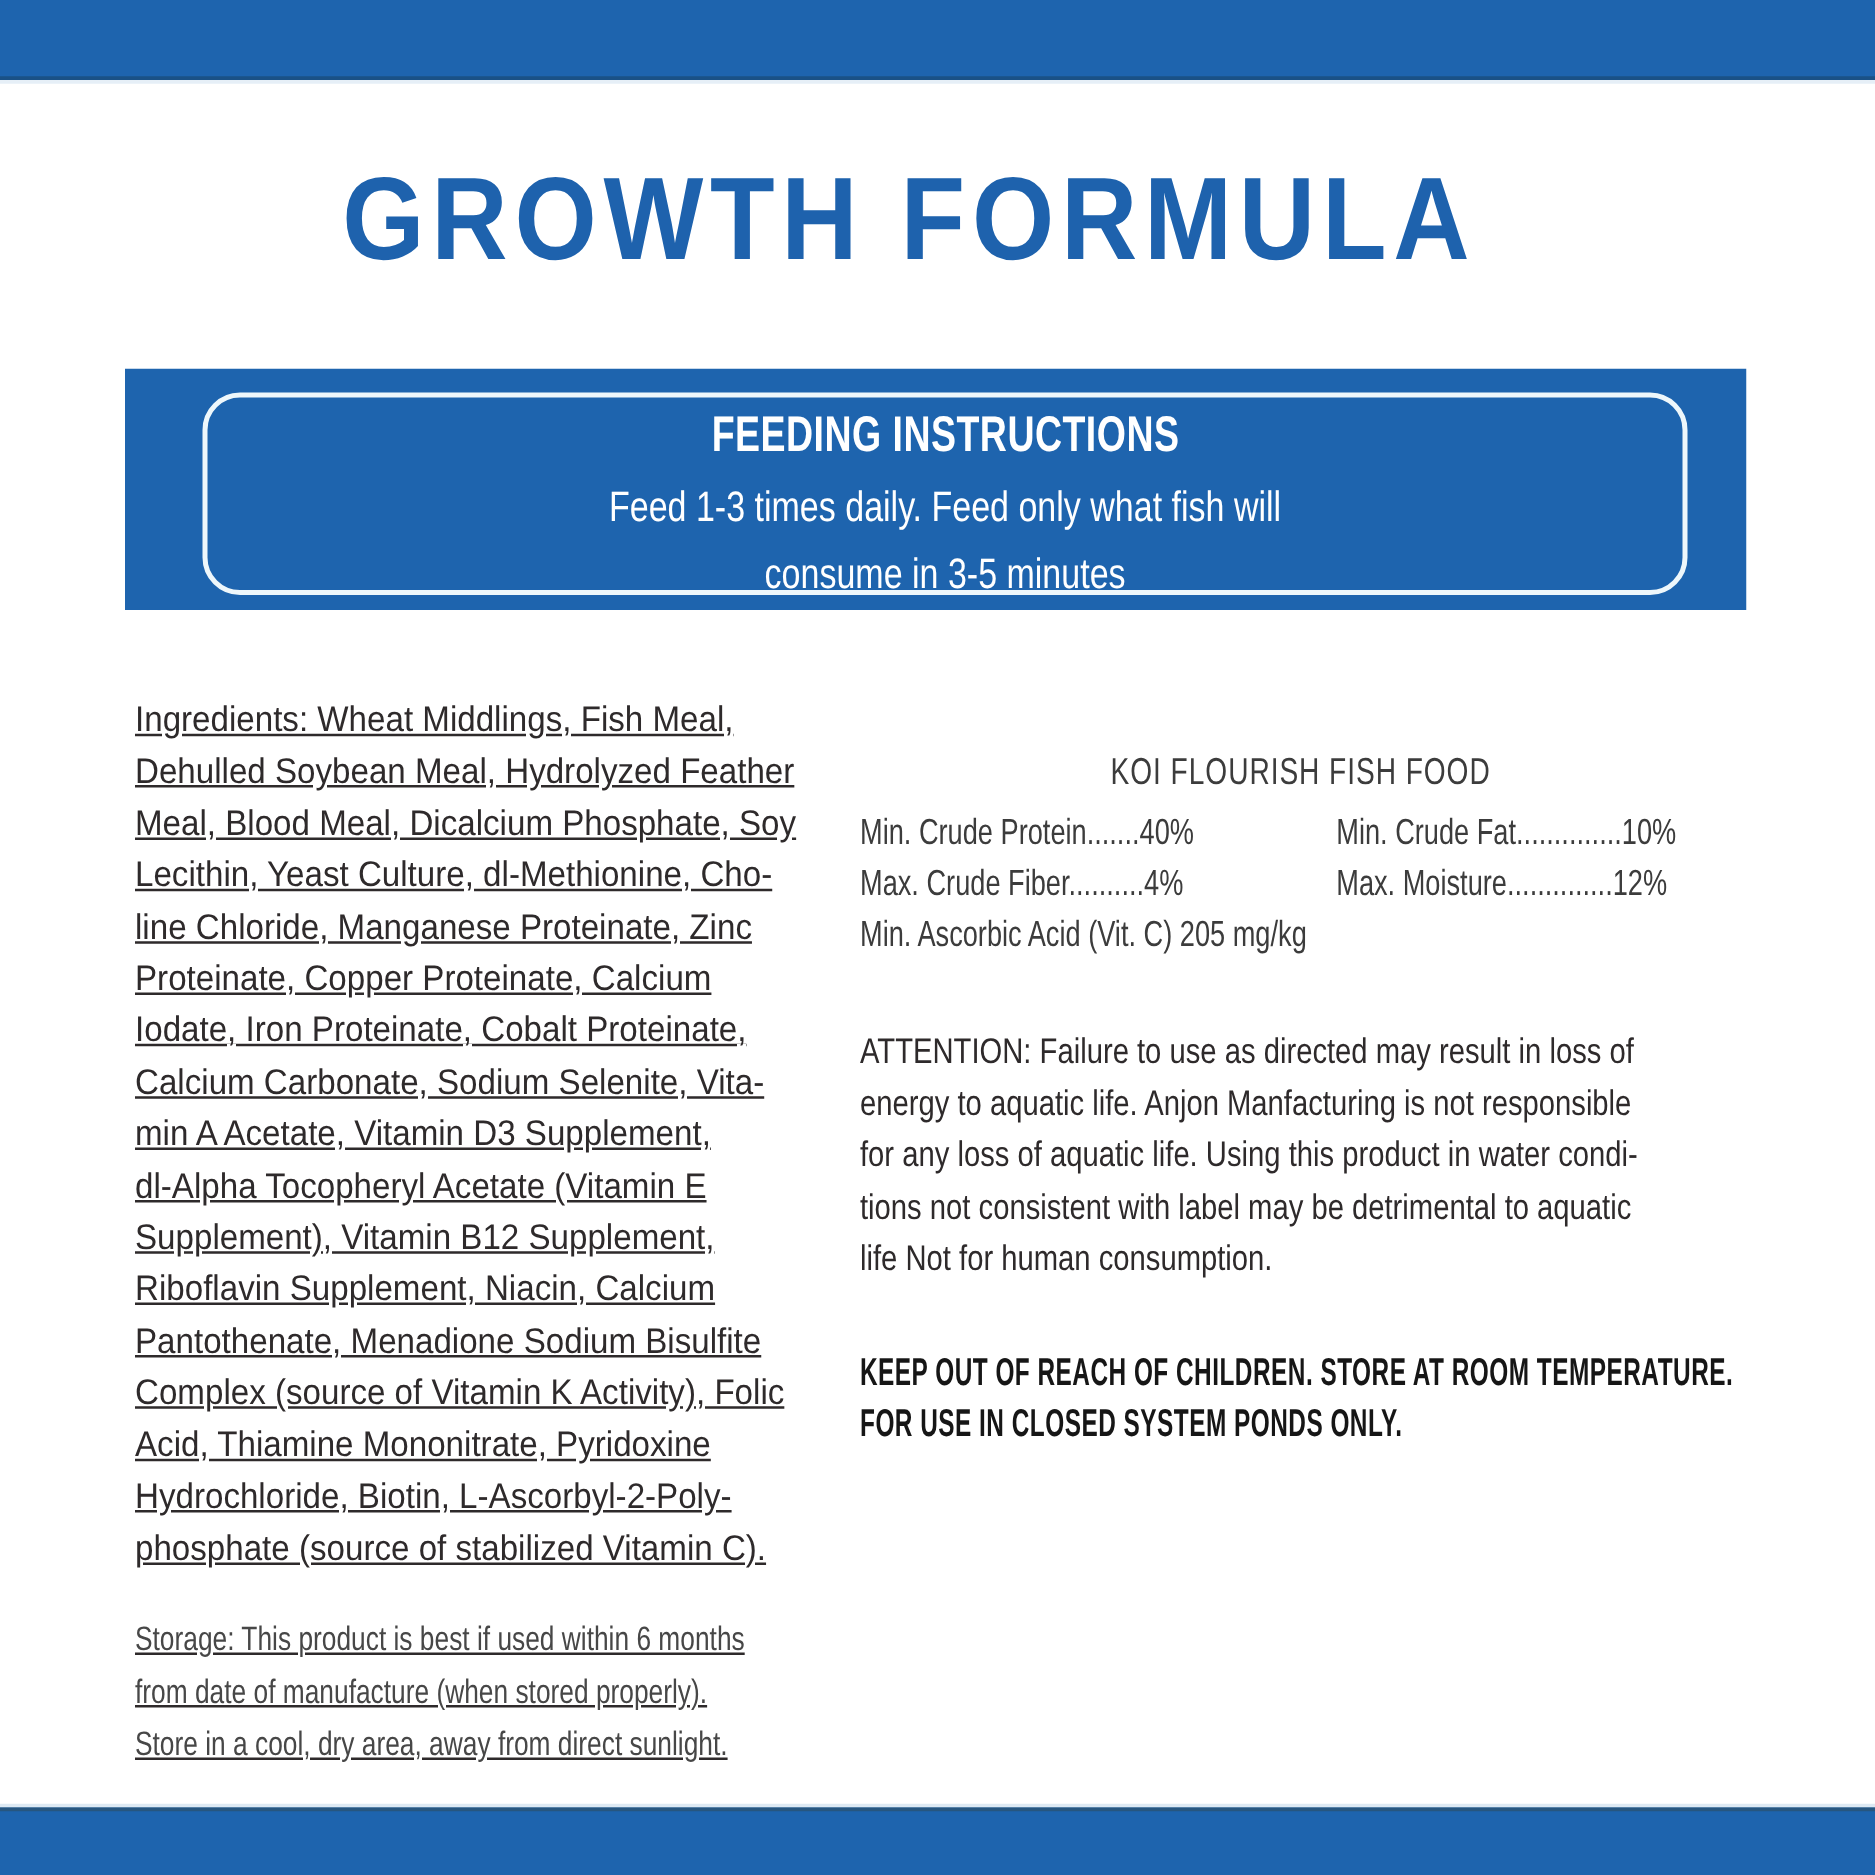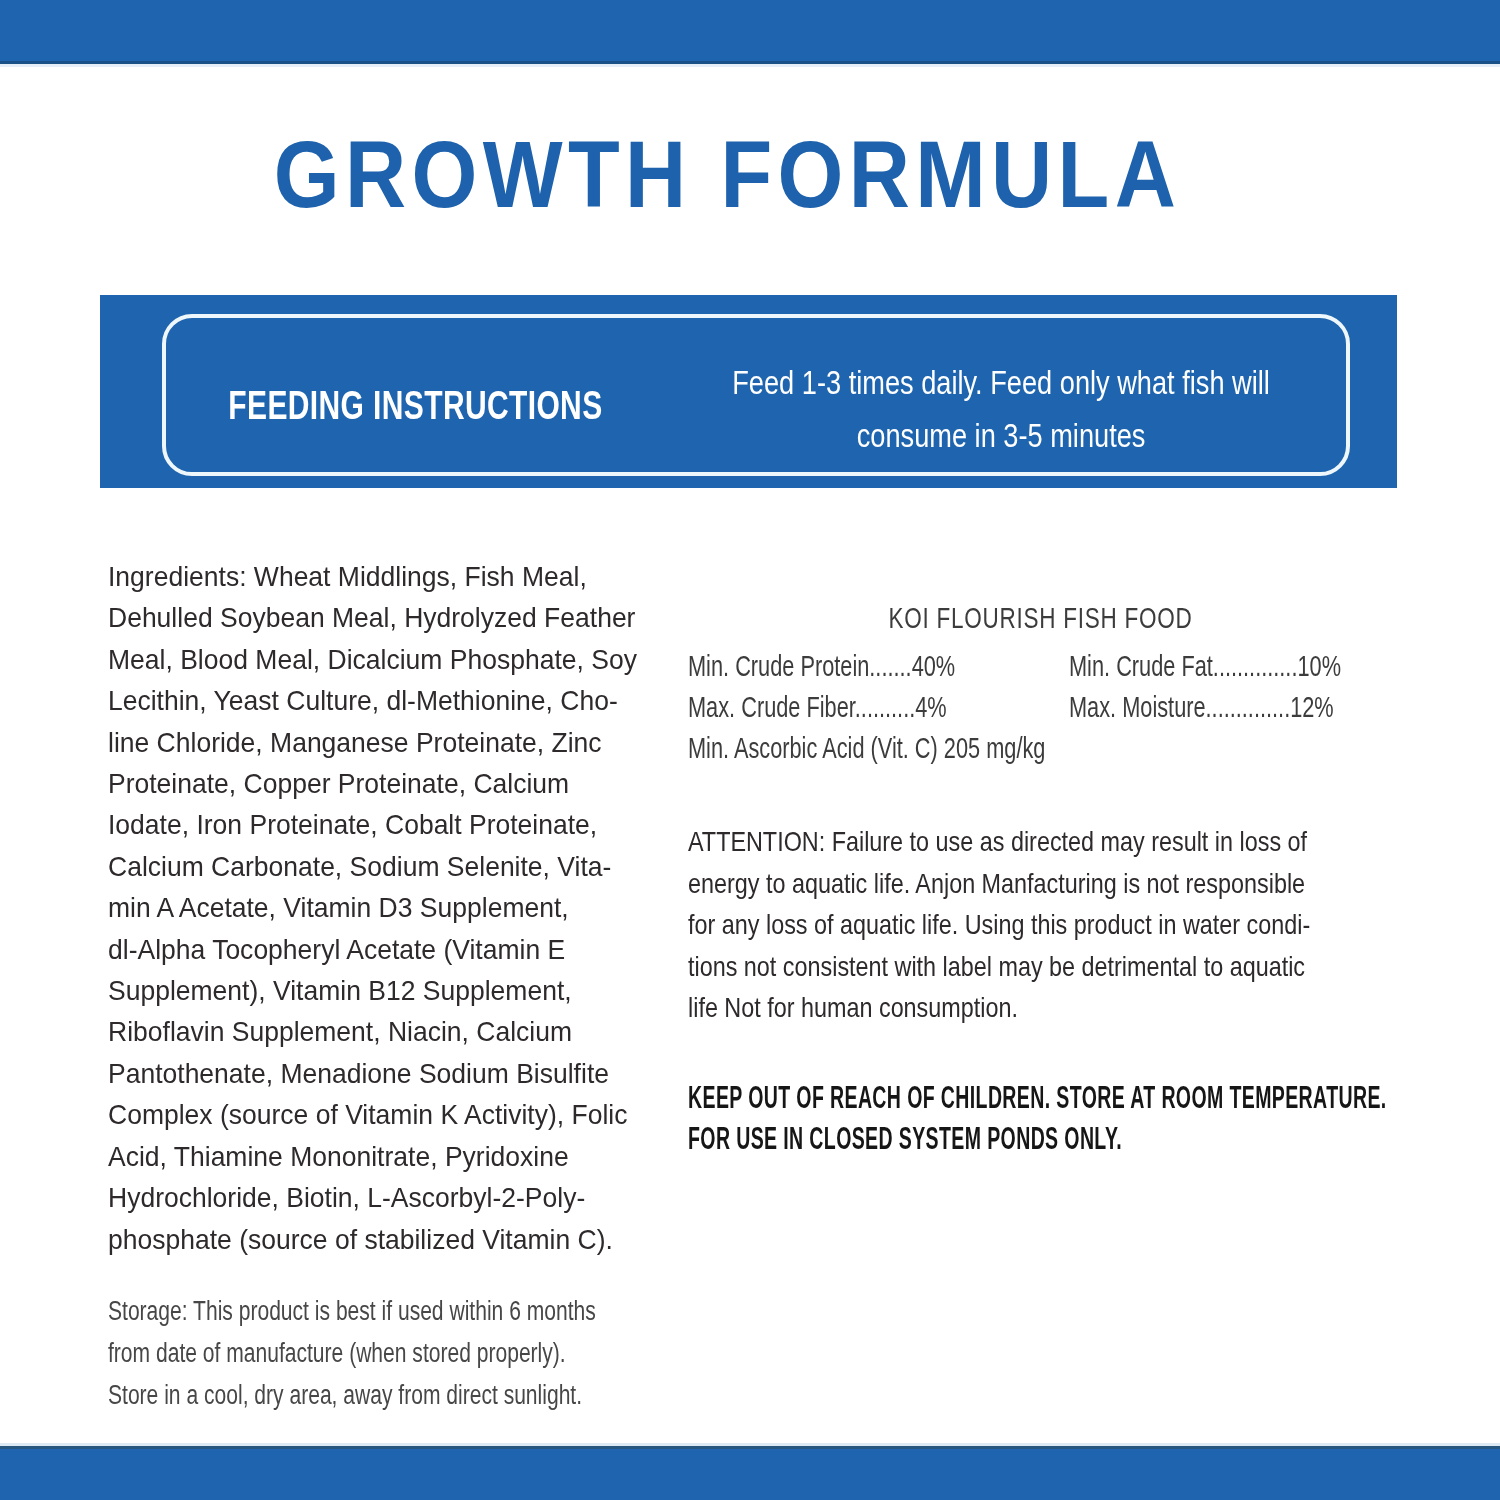--- a/index.html
+++ b/index.html
@@ -36,37 +36,37 @@
   }
 
   
   .feeding-panel {
     position: absolute; left: 100px; top: 295px; width: 1297px; height: 193px;
     background: #1e64ae;
   }
   .feeding-border {
     position: absolute; left: 62px; right: 47px; top: 19px; bottom: 12px;
     border: 4px solid #eef7fb; border-radius: 30px;
-    display: flex; flex-direction: row; align-items: center;
-    padding-top: 20px; box-sizing: border-box;
+    display: flex; flex-direction: column; align-items: center;
+    padding-top: 20px; box-sizing: border-box; justify-content: center;
   }
   .feeding-heading {
     font-size: 40px; font-weight: bold; color: #ffffff; letter-spacing: 0.5px;
     line-height: 48px; white-space: nowrap;
     transform: scaleX(0.75); transform-origin: center top;
   }
   .feeding-text {
     margin-top: 8px;
     font-size: 34px; color: #ffffff; line-height: 53px; text-align: center;
     white-space: pre-line;
     transform: scaleX(0.8); transform-origin: center top;
   }
 
   
-  .col-left { position: absolute; left: 108px; top: 556px; width: 600px; }
+  .col-left { position: absolute; left: 108px; top: 556px; width: 600px; text-decoration: underline; }
   .ingredients {
     font-size: 28.5px; line-height: 41.4px; color: #2e2a2b;
     white-space: pre; width: 620px;
     transform: scaleX(0.93); transform-origin: 0 0;
   }
   .storage {
     margin-top: 30px;
     font-size: 27px; line-height: 42px; color: #474747;
     white-space: pre; width: 720px;
     transform: scaleX(0.78); transform-origin: 0 0;

